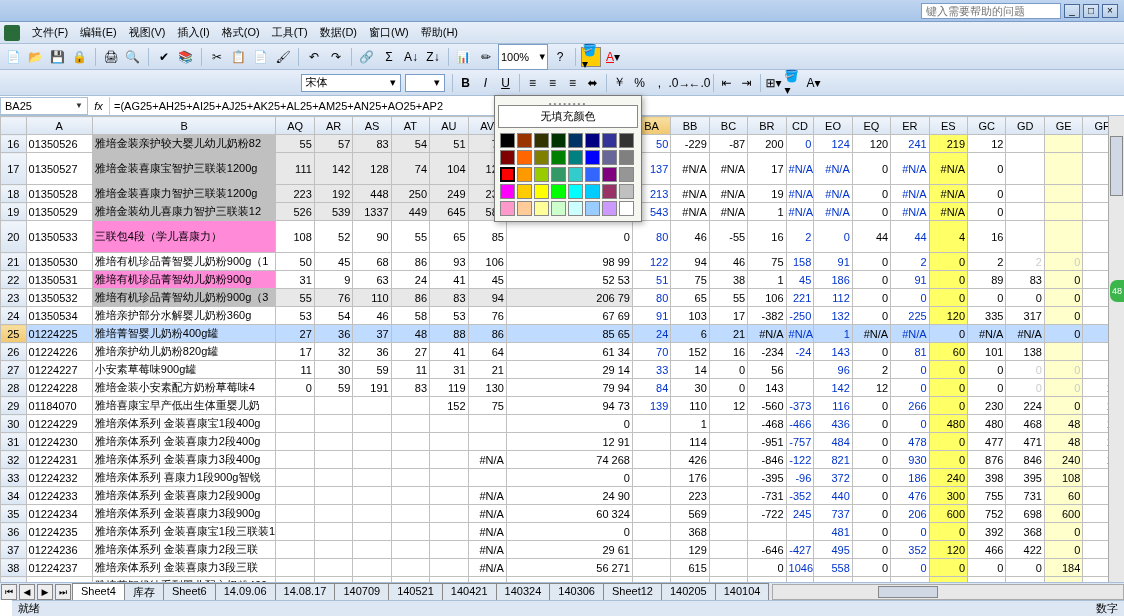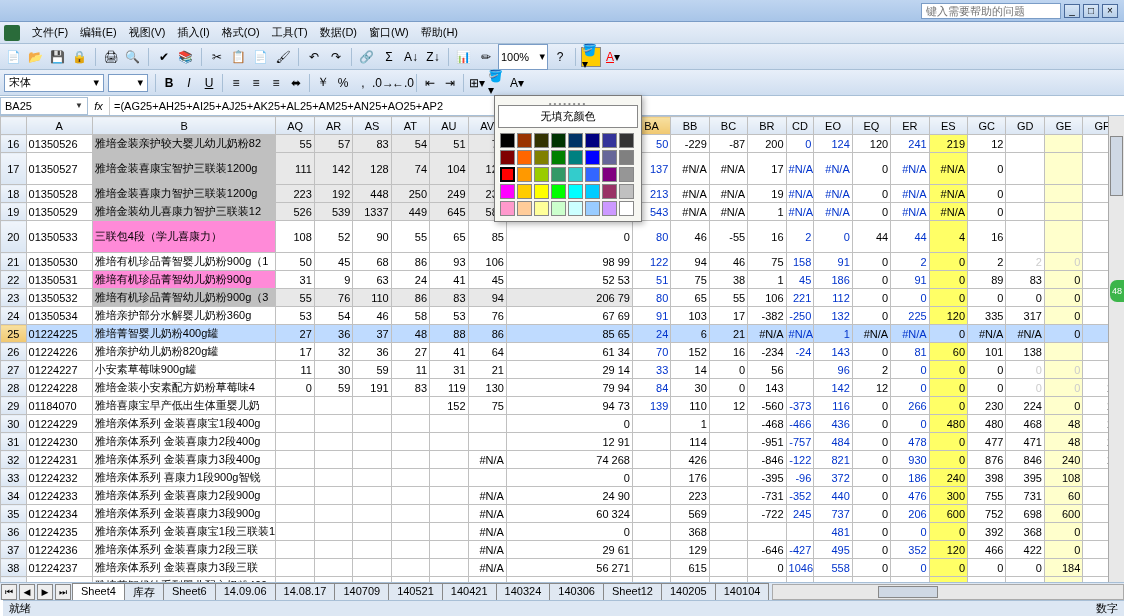--- a/index.html
+++ b/index.html
@@ -14,21 +14,21 @@
 .menubar { height: 22px; background: linear-gradient(#e8eff9,#d5e2f1); display: flex; align-items: center; padding: 0 4px; border-bottom: 1px solid #a8bfd6; }
 .menubar .appicon { width: 16px; height: 16px; background: #2a6b3a; border-radius: 2px; margin-right: 6px; display: inline-block; }
 .menubar span.mitem { padding: 2px 6px; cursor: pointer; }
 
 
 .toolbar { height: 26px; background: linear-gradient(#e8eff9,#cfdef0); display: flex; align-items: center; padding: 2px 4px; border-bottom: 1px solid #a8bfd6; gap:2px;}
 .tb-btn { width: 20px; height: 20px; border: 1px solid transparent; display: inline-flex; align-items: center; justify-content: center; cursor: pointer; font-size: 12px; }
 .tb-sep { width: 1px; height: 18px; background: #a8bfd6; margin: 0 3px; }
 .zoom { width: 50px; height: 26px; border: 1px solid #7a9cc6; background: #fff; font-size: 11px; padding: 0 2px; display:inline-flex;align-items:center;justify-content:space-between;}
 
-.fmt-toolbar { height: 26px; background: linear-gradient(#e8eff9,#cfdef0); display: flex; align-items: center; padding: 2px 4px; border-bottom: 1px solid #a8bfd6; }
+.fmt-toolbar { height: 26px; background: linear-gradient(#e8eff9,#cfdef0); display: flex; align-items: center; padding: 2px 4px; border-bottom: 1px solid #a8bfd6; justify-content: center; }
 .fontname { width: 100px; height: 18px; border: 1px solid #7a9cc6; background: #fff; padding: 0 4px; margin-right: 4px; display:flex;align-items:center;justify-content:space-between;}
 .fontsize { width: 40px; height: 18px; border: 1px solid #7a9cc6; background: #fff; padding: 0 4px; margin-right: 4px; display:flex;align-items:center;justify-content:space-between;}
 
 
 .formulabar { height: 20px; background: #fff; display: flex; align-items: center; border-bottom: 1px solid #a8bfd6; }
 .namebox { width: 88px; height: 18px; border: 1px solid #a8bfd6; padding: 0 4px; display: flex; align-items: center; justify-content: space-between; background:#fff; }
 .namebox .dd { font-size:8px; color:#333;}
 .fx { width: 22px; text-align: center; font-style: italic; border-right:1px solid #ccc; height:18px; line-height:18px;}
 .formula { flex: 1; padding: 0 4px; background:#fff; height:18px; line-height:18px; white-space:nowrap; overflow:hidden;}
 
@@ -67,21 +67,21 @@
 
 .tabbar { position: absolute; bottom: 16px; left: 0; right: 0; height: 18px; background: #dde7f3; display: flex; align-items: center; border-top: 1px solid #a8bfd6; font-size:11px;}
 .tabnav { display:flex; }
 .tabnav div{ width:16px; height:16px; border:1px solid #888; background:#eee; margin:0 1px; text-align:center; line-height:14px; font-size:9px; cursor:pointer;}
 .tab { padding: 1px 8px; background: #fff; border: 1px solid #888; border-bottom: none; margin-right: -1px; cursor: pointer; }
 .tab.inactive { background: #e0e8f2; }
 .hscroll{flex:1; height:16px; background:#e8e8e8; border:1px solid #aaa; margin-left:4px; position:relative;}
 .hscroll .thumb{position:absolute; left:30%; width:60px; height:12px; top:1px; background:#cfd8e4; border:1px solid #888;}
 
 
-.statusbar { position: absolute; bottom: 0; left: 3px; right: 0; height: 16px; background: #dde7f3; display: flex; align-items: center; padding: 0 6px; border-top: 1px solid #a8bfd6; font-size:11px; justify-content:space-between;}
+.statusbar { position: absolute; bottom: 0; left: 12px; right: 0; height: 16px; background: #dde7f3; display: flex; align-items: center; padding: 0 6px; border-top: 1px solid #a8bfd6; font-size:11px; justify-content:space-between;}
 
 
 .sidetab{position:absolute; right:0; top:280px; width:14px; height:22px; background:#3cb54a; border-radius:7px 0 0 7px; color:#fff; font-size:9px; text-align:center; line-height:22px;}
 
 .faded{color:#ccc;}
 .vscroll{position:absolute; right:0; top:116px; bottom:34px; width:16px; background:#e8e8e8; border-left:1px solid #aaa;}
 .vscroll .vthumb{position:absolute; top:20px; left:1px; right:1px; height:60px; background:#cfd8e4; border:1px solid #888;}
 </style>
 </head>
 <body>

